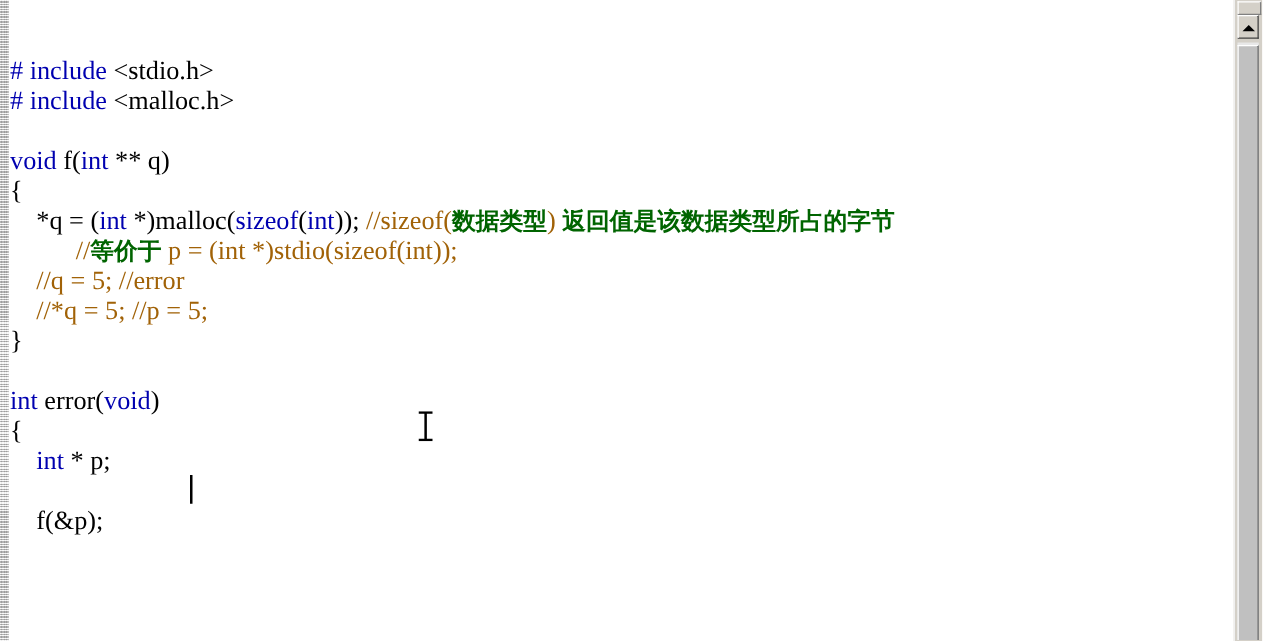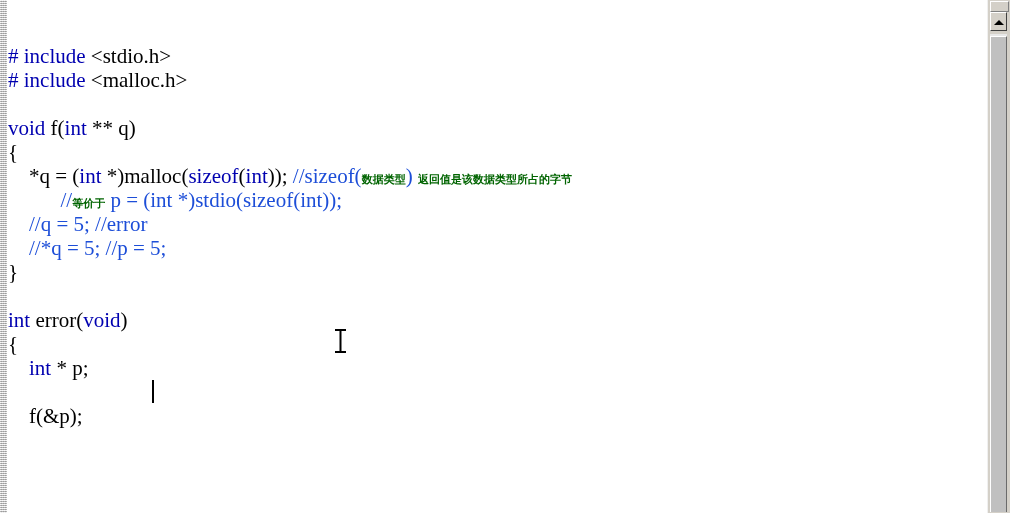--- a/index.html
+++ b/index.html
@@ -65,25 +65,25 @@
     height: 24px;
     line-height: 24px;
     white-space: pre;
     font-family: "Liberation Serif", "DejaVu Serif", serif;
     font-size: 21px;
     color: #000000;
     letter-spacing: 0px;
   }
   .kw      { color: #0000b0; }
   .plain   { color: #000000; }
-  .cmt     { color: #1d4ed8; }
+  .cmt     { color: #a16207; }
   .cmt-red { color: #ee0000; }
   .cjk-cmt {
     font-family: "DejaVu Sans", sans-serif;
-    font-size: 11px;
+    font-size: 19px;
     font-weight: bold;
     color: #006400;
   }
 
   
   #caret {
     position: absolute;
     left: 152px;
     top: 336px;
     width: 2px;

